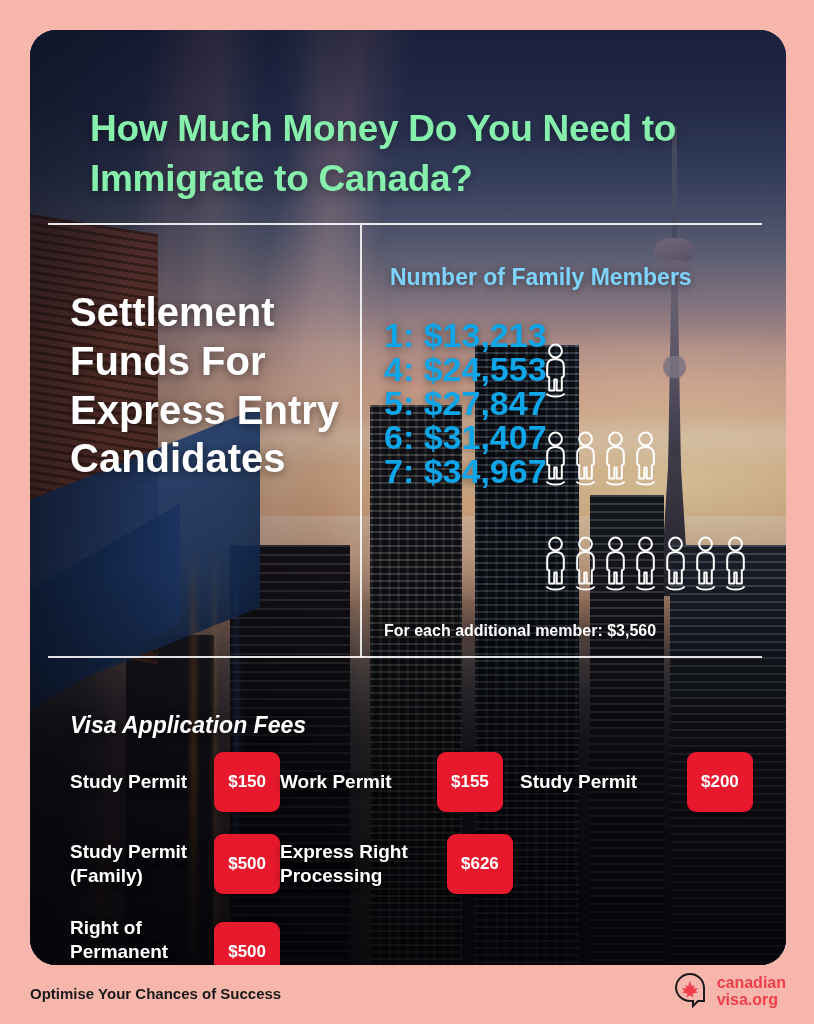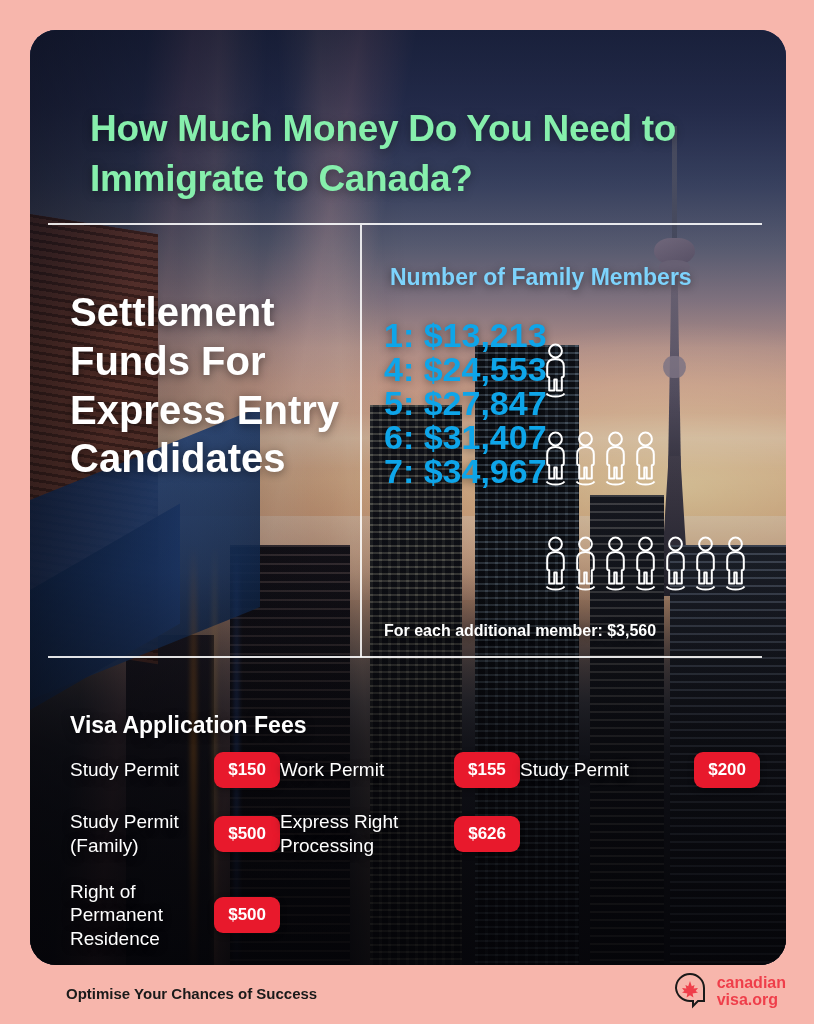--- a/index.html
+++ b/index.html
@@ -216,54 +216,55 @@
   #people-1 { left:512px; top:312px; }
   #people-4 { left:512px; top:400px; }
   #people-7 { left:512px; top:505px; }
   .person { width:27px; height:56px; }
 
   
   .fees-title {
     position:absolute; left:40px; top:682px;
     color:#fff; font-weight:bold; font-size:23px;
     text-shadow:0 2px 8px rgba(0,0,0,.5);
+    font-style:italic;
   }
   .fees { position:absolute; left:40px; top:722px; width:700px; }
   .fee-row { display:flex; align-items:center; margin-bottom:22px; }
   .fee-cell { display:flex; align-items:center; }
   .fee-label {
-    color:#fff; font-weight:normal; font-size:19px; line-height:1.25;
+    color:#fff; font-weight:bold; font-size:19px; line-height:1.25;
     text-shadow:0 2px 8px rgba(0,0,0,.6);
     white-space:pre-line;
   }
   .badge {
     background:#e8192c;
     color:#fff; font-weight:bold; font-size:17px;
     border-radius:9px;
-    padding:8px 14px;
-    margin-left:24px;
+    padding:20px 14px;
+    margin-left:7px;
     white-space:nowrap;
     box-shadow:0 2px 6px rgba(0,0,0,.35);
   }
 
   
   .col-a { width:210px; }
   .col-b { width:240px; }
   .col-c { width:240px; }
   .lbl-a { width:140px; }
   .lbl-b { width:150px; }
   .lbl-c { width:160px; }
 
   
   #footer {
     position:absolute; left:0; right:0; top:965px; height:59px;
   }
   .foot-text {
     position:absolute; left:30px; top:20px;
-    color:#1a1a1a; font-weight:bold; font-size:15px;margin-left:36px;
+    color:#1a1a1a; font-weight:bold; font-size:15px;
   }
   .logo { position:absolute; right:28px; top:8px; display:flex; align-items:center; gap:9px; }
   .logo-mark { width:36px; height:36px; }
   .logo-words { line-height:1.08; }
   .logo-l1 { color:#ef3e4a; font-size:16px; font-weight:bold; }
   .logo-l2 { color:#ef3e4a; font-size:16px; font-weight:bold; }
 </style>
 </head>
 <body>
 

